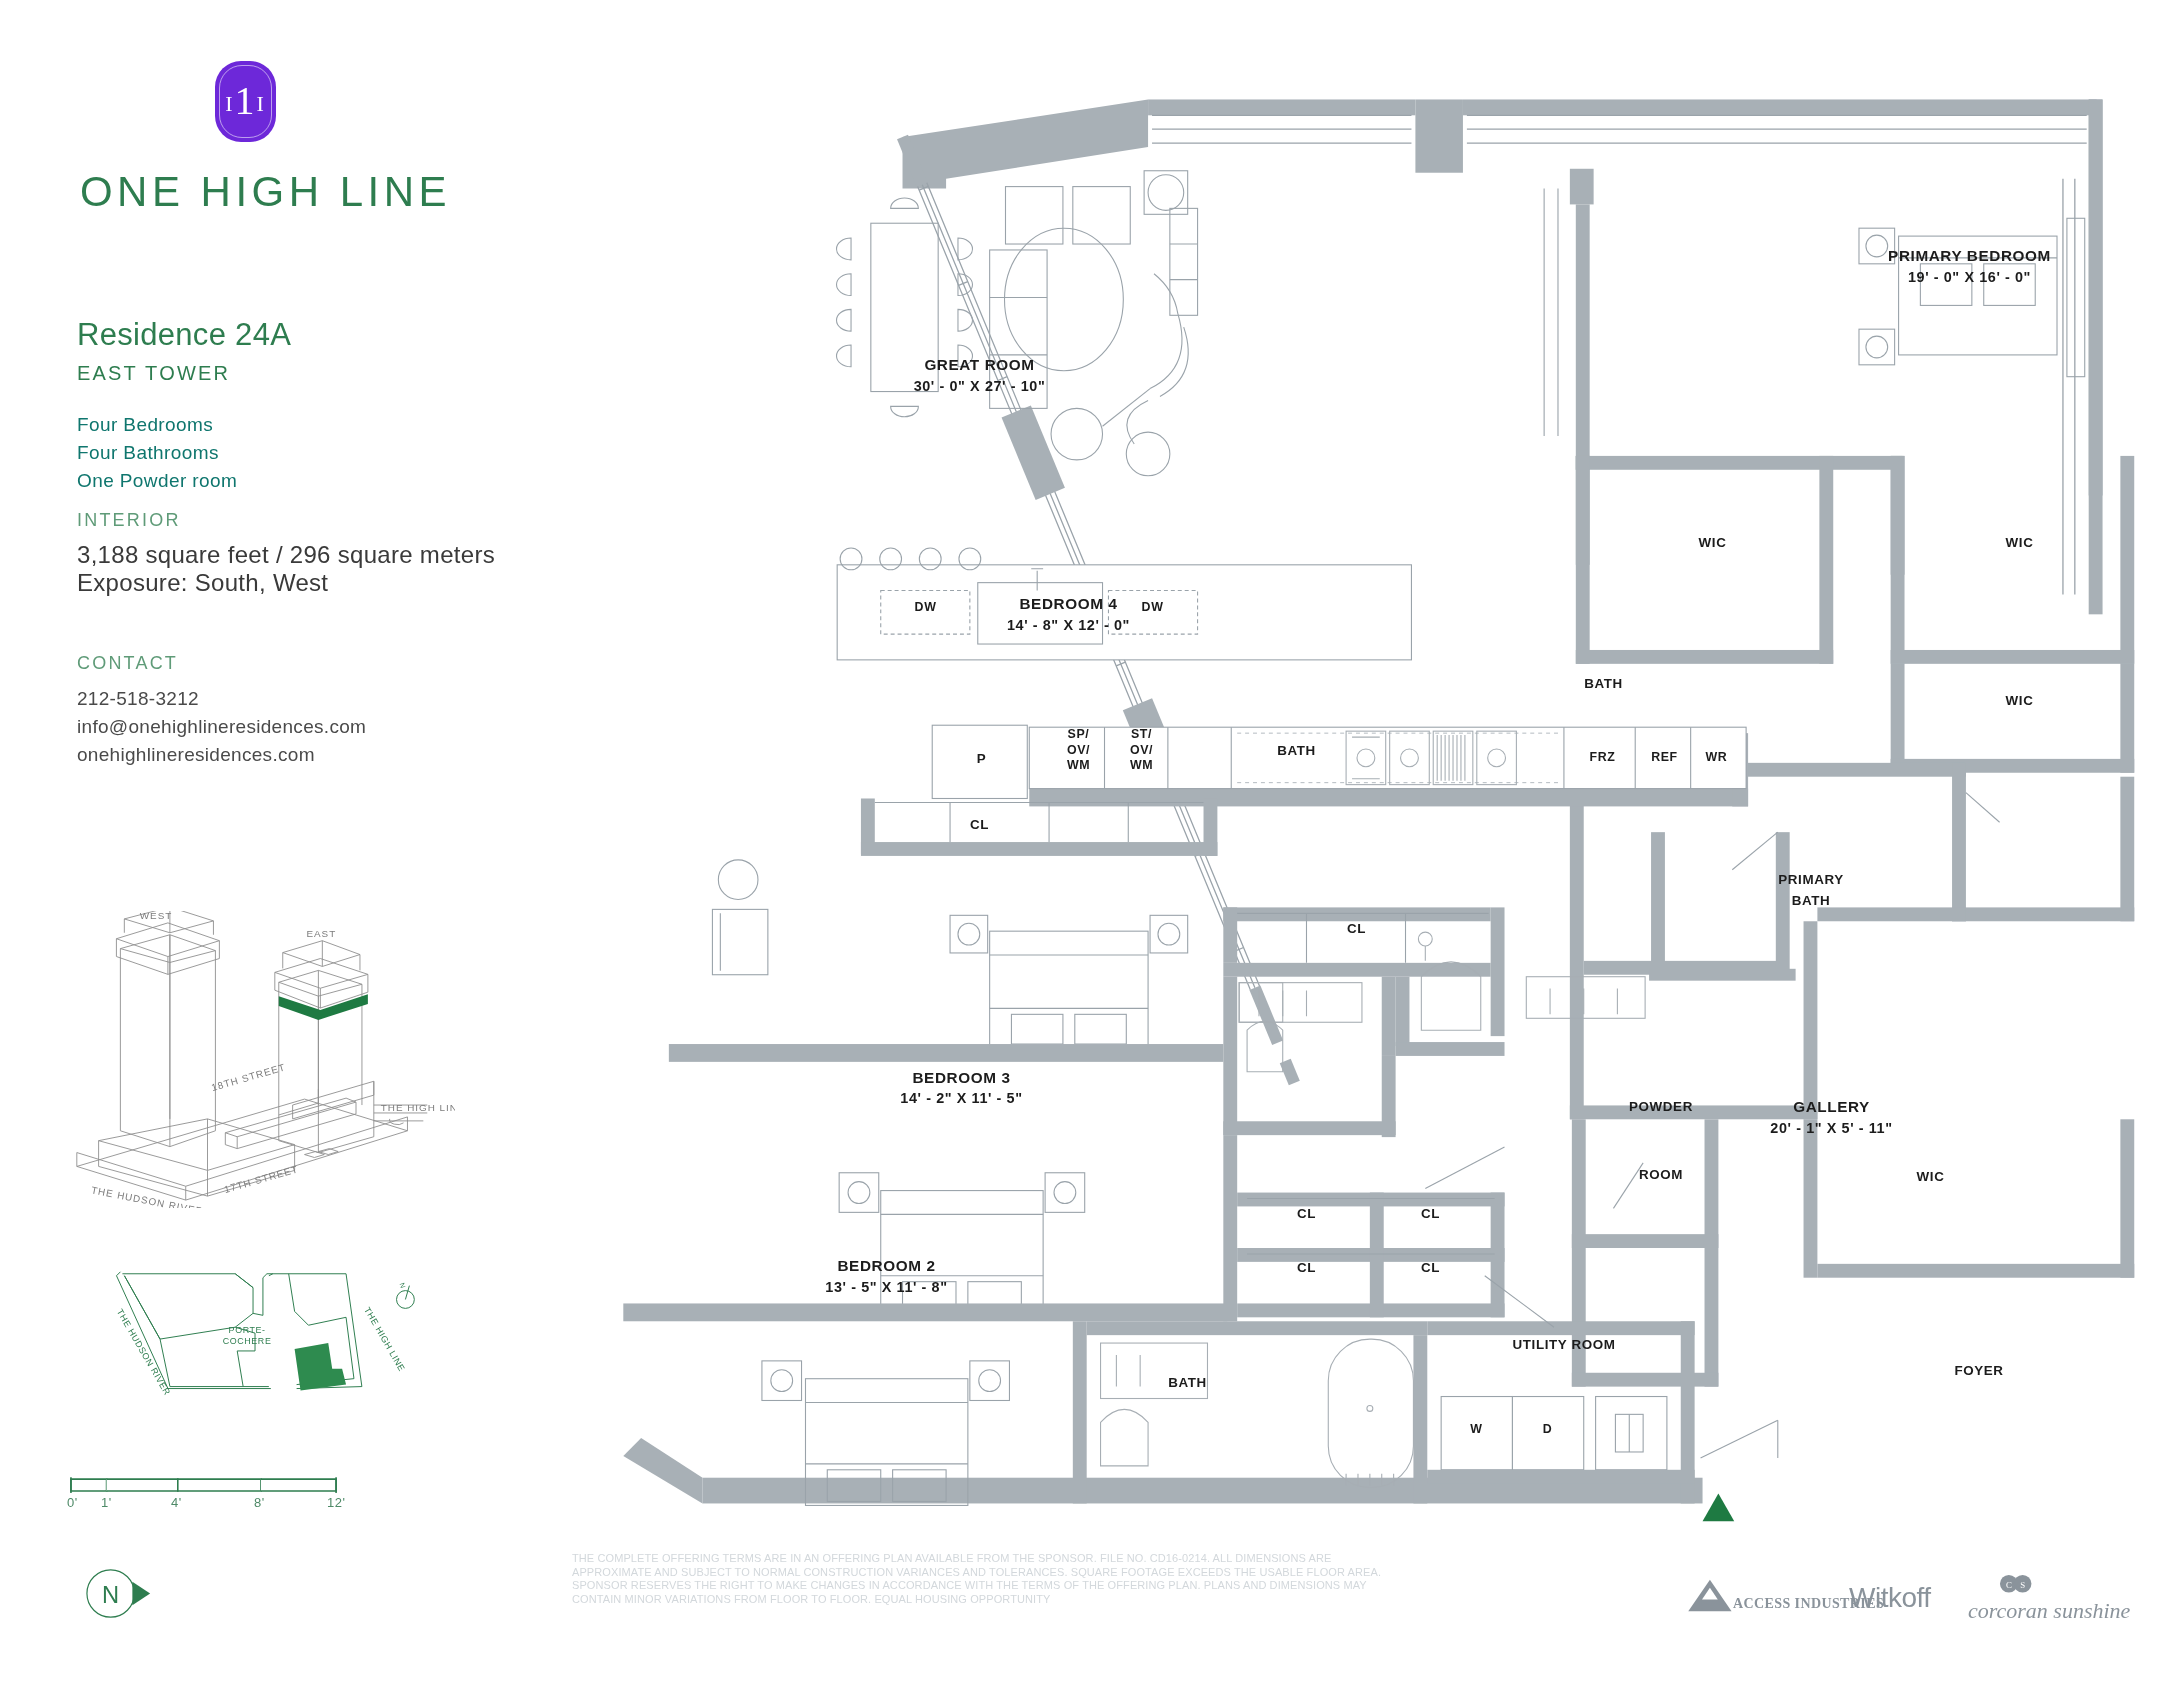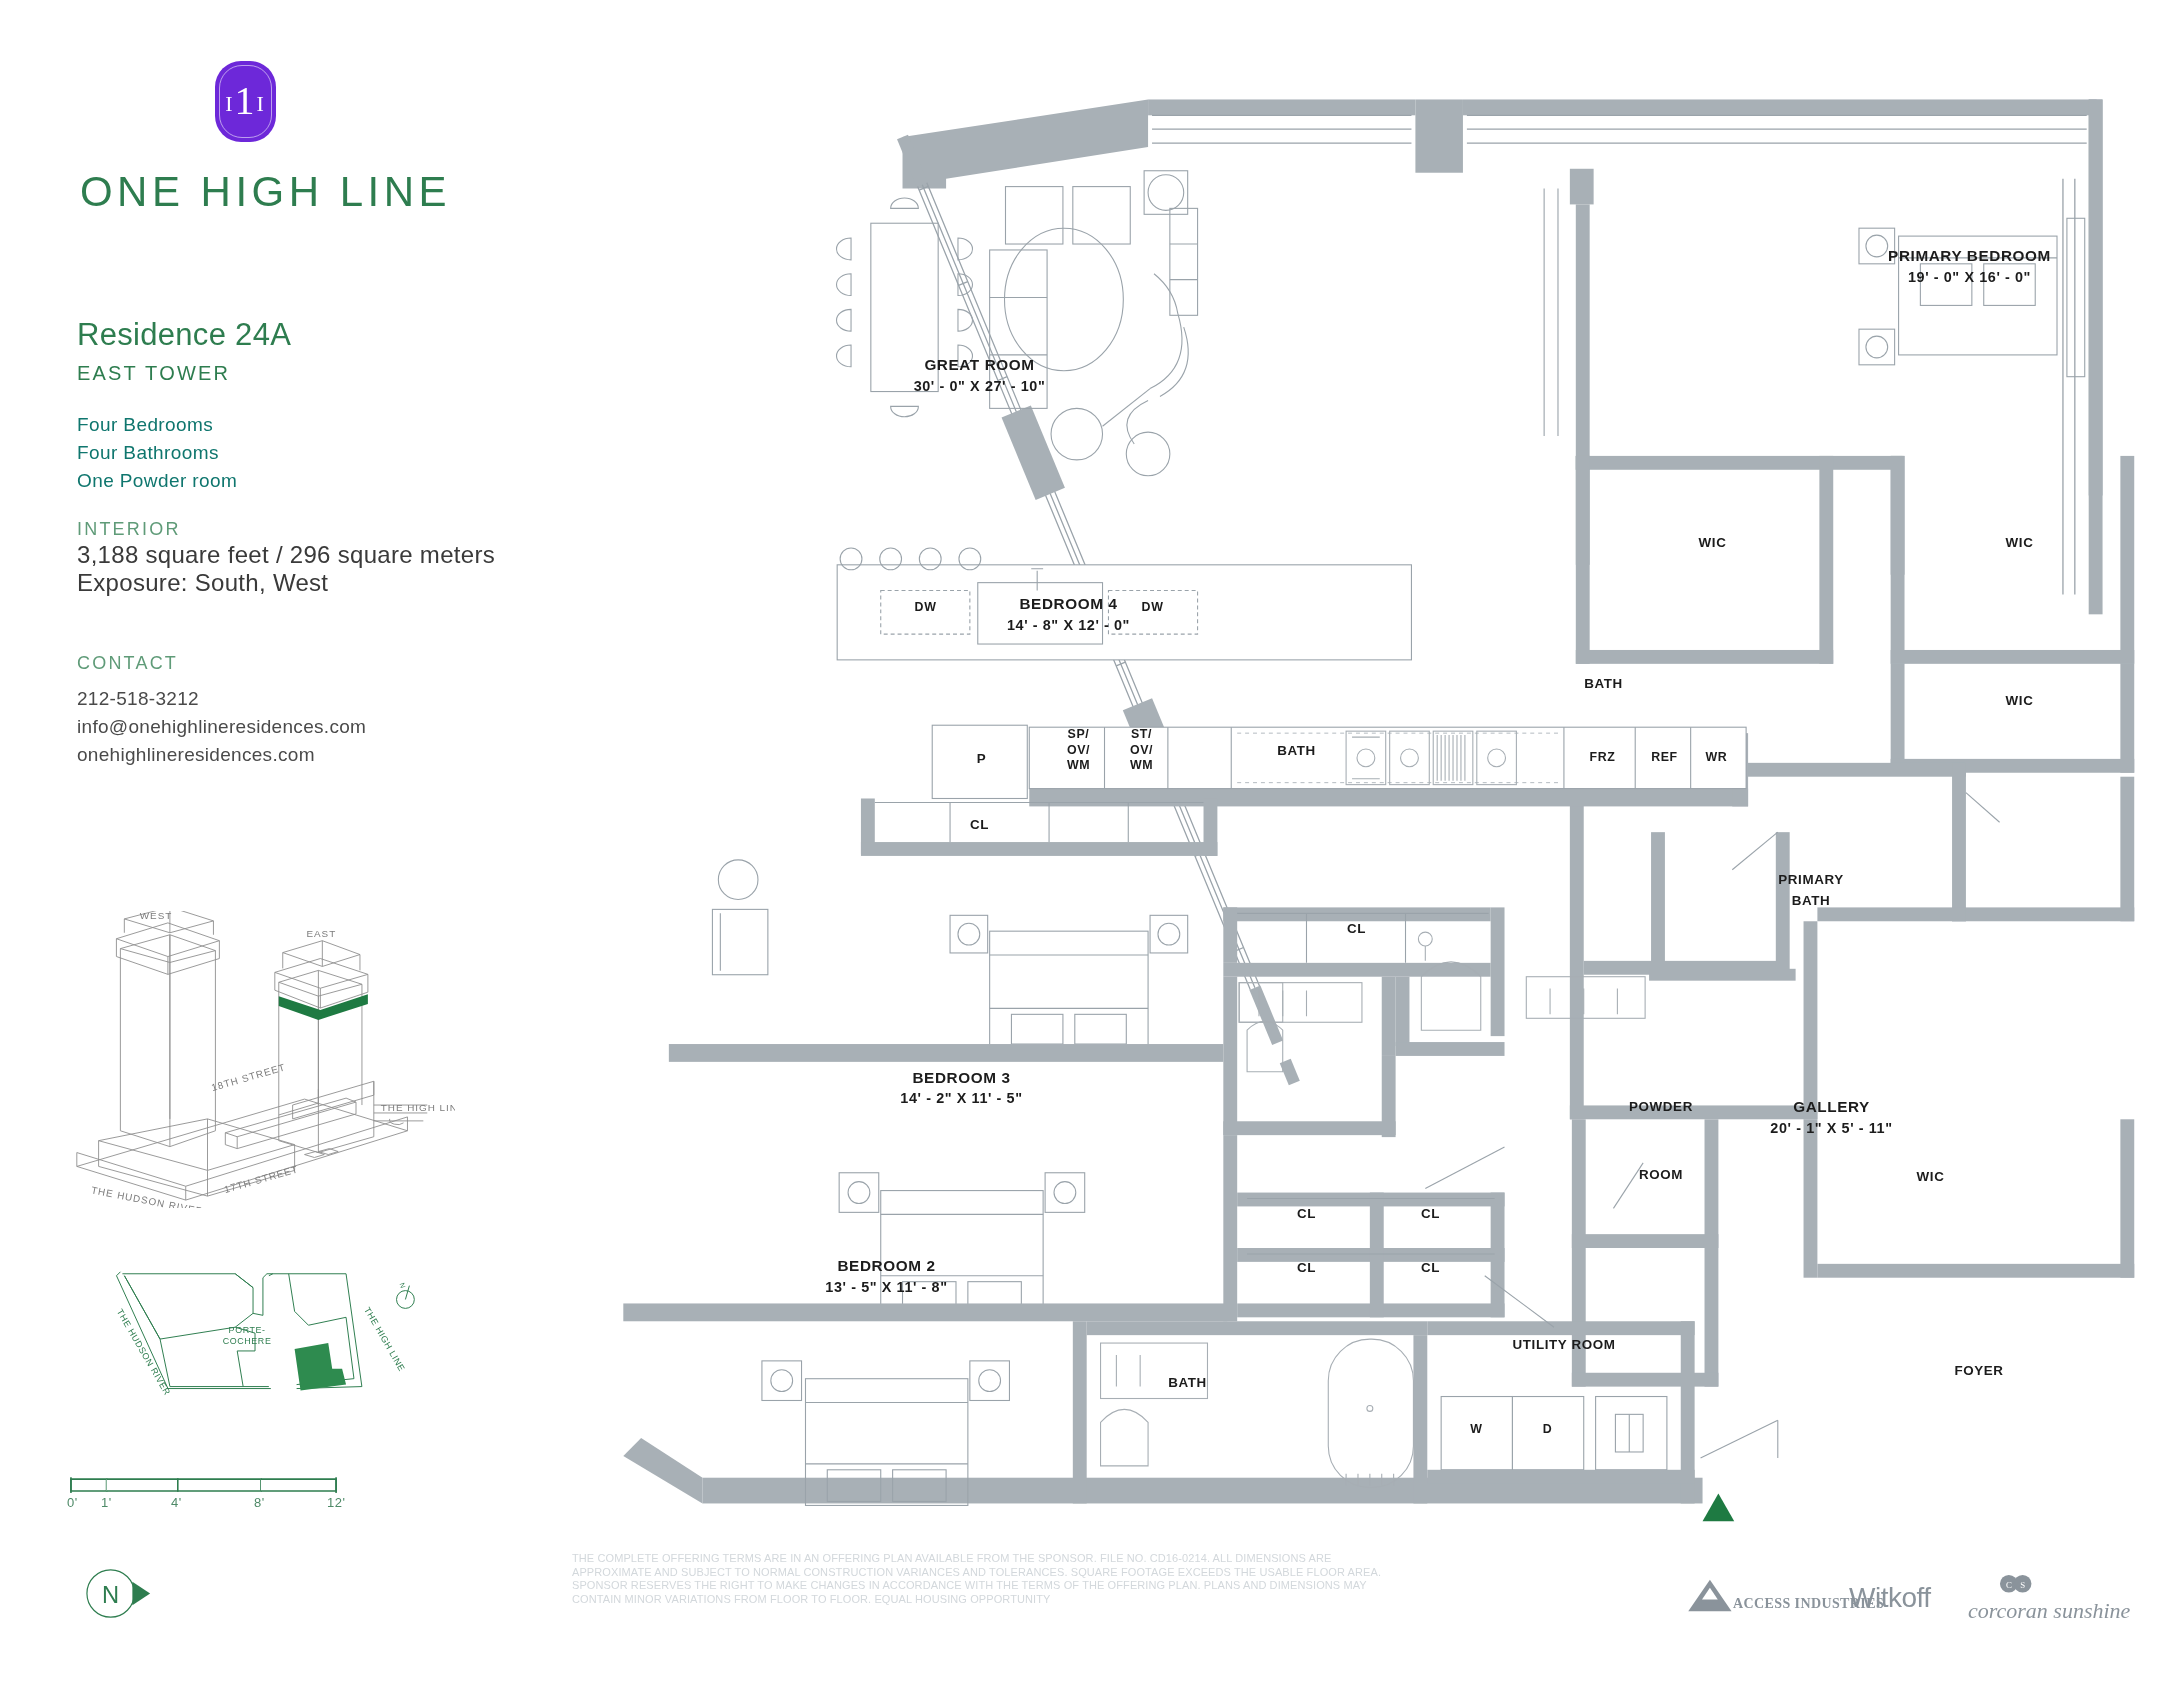--- a/index.html
+++ b/index.html
@@ -38,21 +38,21 @@
     position:absolute; left:77px; top:317px;
     font-family:"Liberation Sans", sans-serif;
     font-size:31px; color:#2e7d4f; letter-spacing:0.3px;
   }
   .res-sub {
     position:absolute; left:77px; top:362px;
     font-size:20px; color:#2e7d4f; letter-spacing:2.2px;
   }
   .spec-list { position:absolute; left:77px; top:411px; font-size:19px; color:#0f766e; line-height:28px; letter-spacing:0.4px; }
   .sec-head { position:absolute; left:77px; font-size:18px; color:#5f9b78; letter-spacing:2.2px; }
-  #interior-head { top:510px;margin-top:9px; }
+  #interior-head { top:510px; }
   #interior-lines { position:absolute; left:77px; top:541px; font-size:24px; color:#3a3a3a; line-height:28px; letter-spacing:0.3px;}
   #contact-head { top:653px; }
   #contact-lines { position:absolute; left:77px; top:685px; font-size:19px; color:#4a4a4a; line-height:28px; letter-spacing:0.3px;}
 
   
   #massing { position:absolute; left:59px; top:911px; width:396px; height:297px; }
 
   
   #siteplan { position:absolute; left:59px; top:1252px; width:396px; height:188px; }
 

